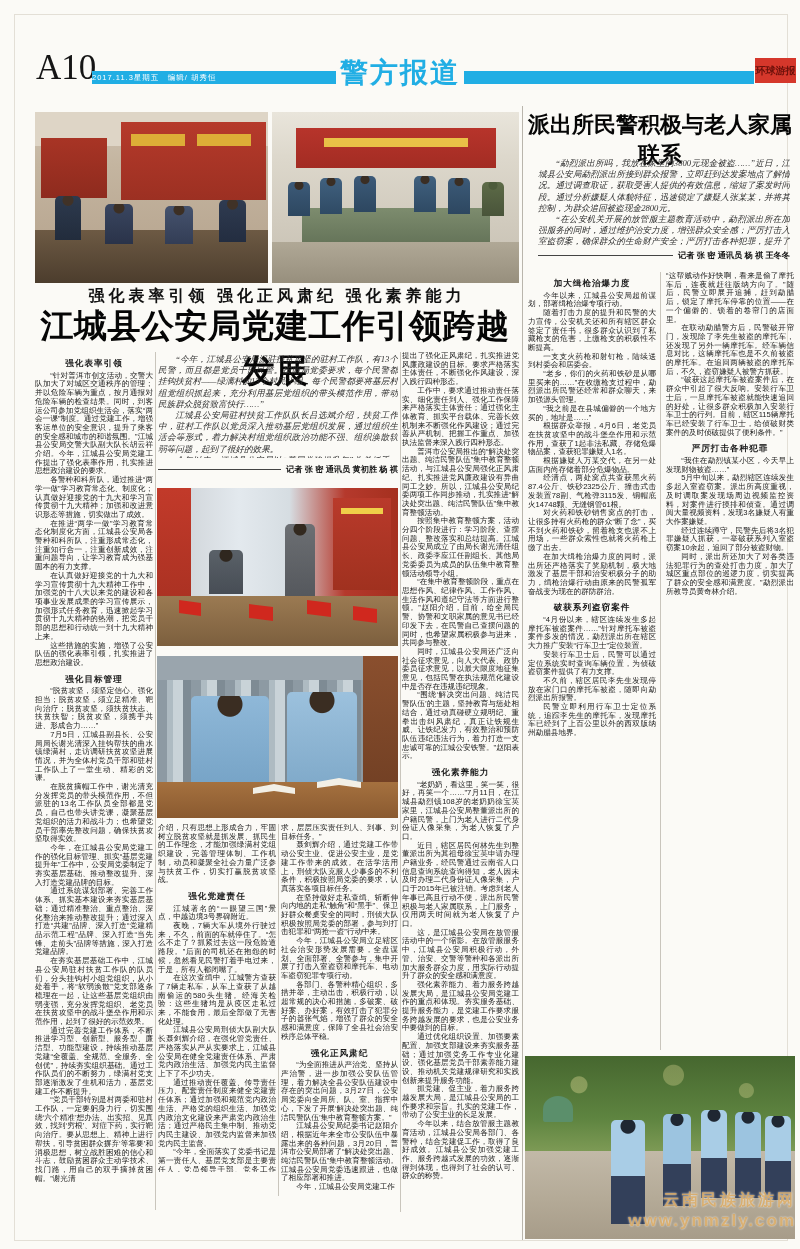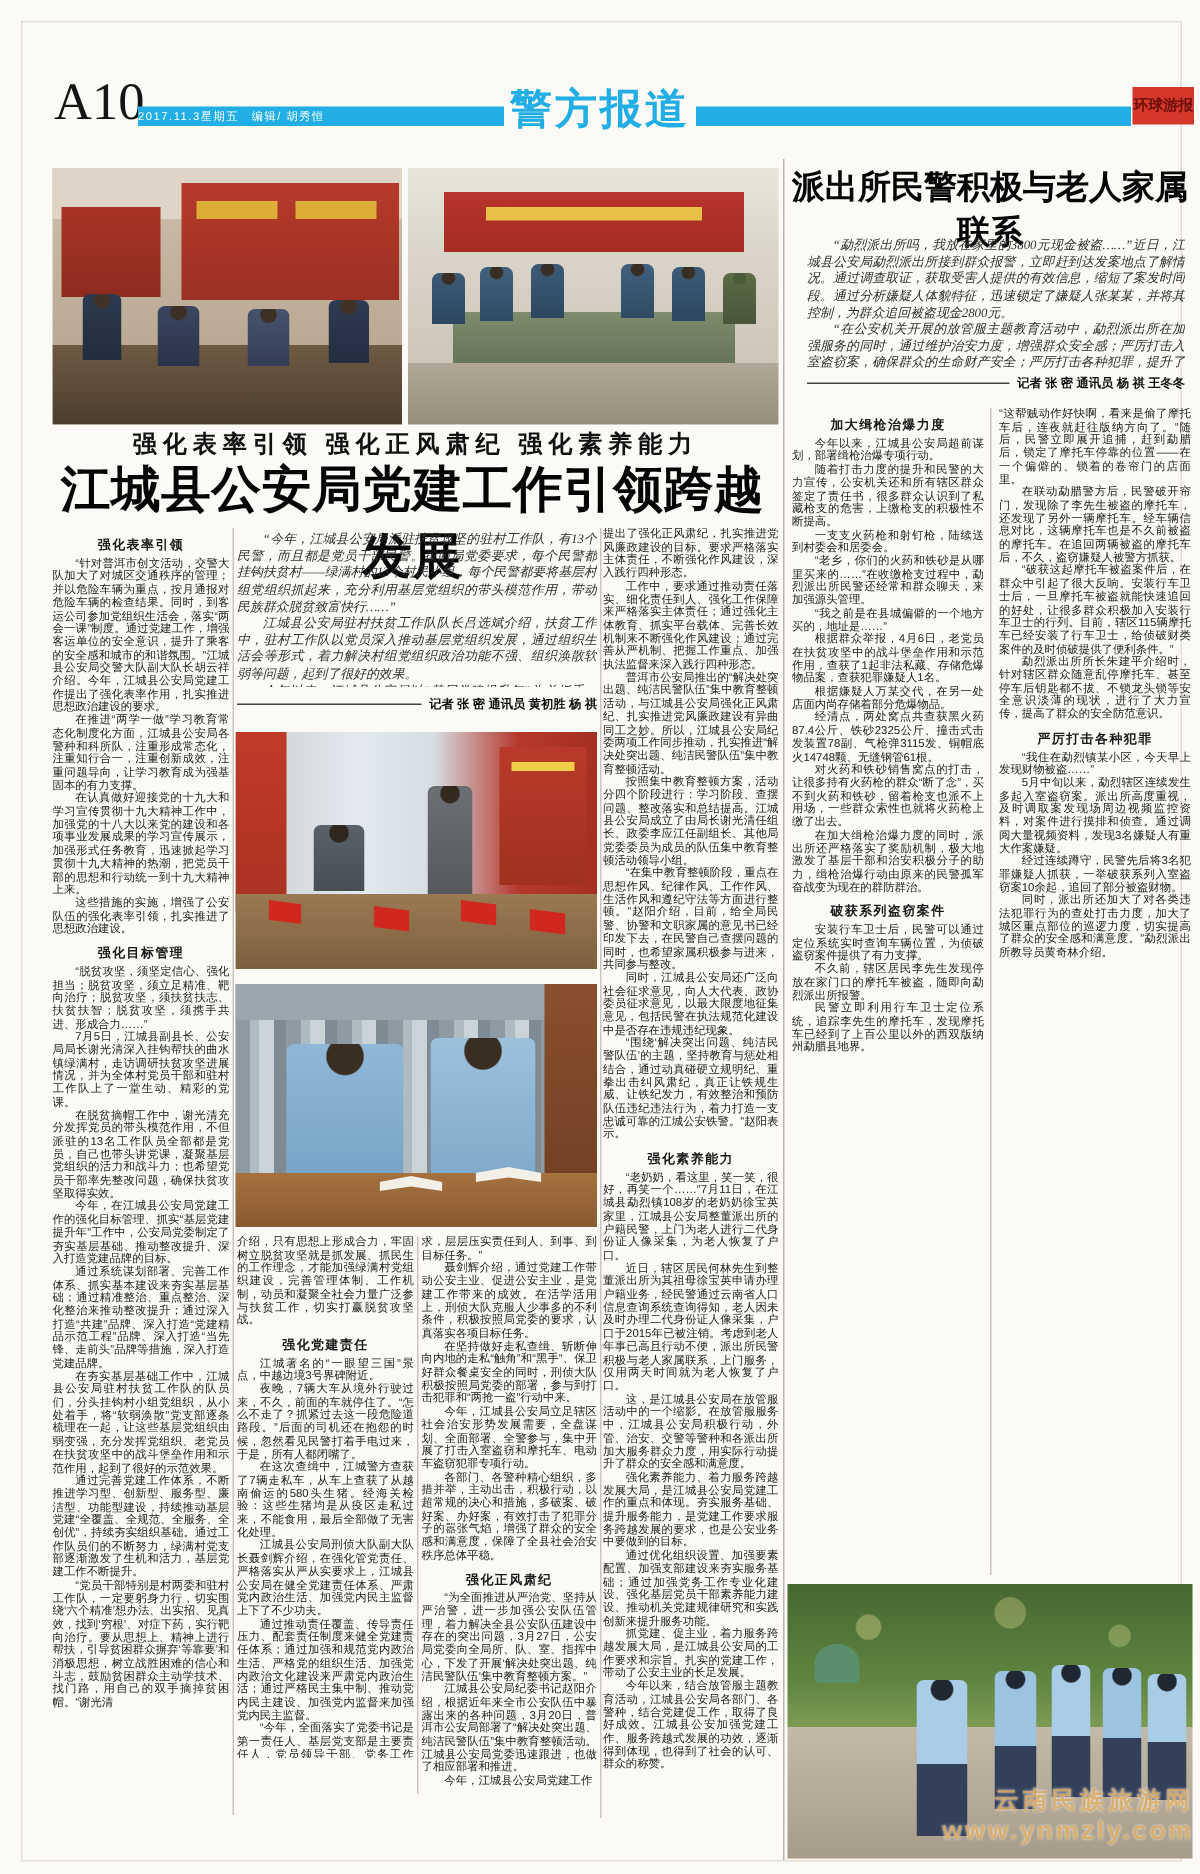--- a/index.html
+++ b/index.html
@@ -97,20 +97,21 @@
 <div class="abs vrule" style="left:155px;top:352px;height:858px;"></div>
 <div class="abs vrule" style="left:278px;top:824px;height:372px;"></div>
 <div class="abs vrule" style="left:400px;top:352px;height:860px;"></div>
 <div class="abs vrule main-right-rule"></div>
 <div class="abs vrule" style="left:660px;top:272px;height:778px;background:#c9c5bc;"></div>
 
 <div class="abs col" style="left:35px;top:352px;width:118px;height:858px;">
 
 <div class="head">强化表率引领</div>
     <div class="p">“针对普洱市创文活动，交警大队加大了对城区交通秩序的管理；并以危险车辆为重点，按月通报对危险车辆的检查结果。同时，到客运公司参加党组织生活会，落实“两会一课”制度。通过党建工作，增强客运单位的安全意识，提升了乘客的安全感和城市的和谐氛围。”江城县公安局交警大队副大队长胡云祥介绍。今年，江城县公安局党建工作提出了强化表率作用，扎实推进思想政治建设的要求。</div>
+    <div class="p">各警种和科所队，通过推进“两学一做”学习教育常态化、制度化；认真做好迎接党的十九大和学习宣传贯彻十九大精神；加强和改进意识形态等措施，切实做出了成效。</div>
     <div class="p">在推进“两学一做”学习教育常态化制度化方面，江城县公安局各警种和科所队，注重形成常态化，注重知行合一，注重创新成效，注重问题导向，让学习教育成为强基固本的有力支撑。</div>
     <div class="p">在认真做好迎接党的十九大和学习宣传贯彻十九大精神工作中，加强党的十八大以来党的建设和各项事业发展成果的学习宣传展示，加强形式任务教育，迅速掀起学习贯彻十九大精神的热潮，把党员干部的思想和行动统一到十九大精神上来。</div>
     <div class="p">这些措施的实施，增强了公安队伍的强化表率引领，扎实推进了思想政治建设。</div>
     <div class="head">强化目标管理</div>
     <div class="p">“脱贫攻坚，须坚定信心、强化担当；脱贫攻坚，须立足精准、靶向治疗；脱贫攻坚，须扶贫扶志、扶贫扶智；脱贫攻坚，须携手共进、形成合力……”</div>
     <div class="p">7月5日，江城县副县长、公安局局长谢光清深入挂钩帮扶的曲水镇绿满村，走访调研扶贫攻坚进展情况，并为全体村党员干部和驻村工作队上了一堂生动、精彩的党课。</div>
     <div class="p">在脱贫摘帽工作中，谢光清充分发挥党员的带头模范作用，不但派驻的13名工作队员全部都是党员，自己也带头讲党课，凝聚基层党组织的活力和战斗力；也希望党员干部率先整改问题，确保扶贫攻坚取得实效。</div>
     <div class="p">今年，在江城县公安局党建工作的强化目标管理、抓实“基层党建提升年”工作中，公安局党委制定了夯实基层基础、推动整改提升、深入打造党建品牌的目标。</div>
     <div class="p">通过系统谋划部署、完善工作体系、抓实基本建设来夯实基层基础；通过精准整治、重点整治、深化整治来推动整改提升；通过深入打造“共建”品牌、深入打造“党建精品示范工程”品牌、深入打造“当先锋、走前头”品牌等措施，深入打造党建品牌。</div>
     <div class="p">在夯实基层基础工作中，江城县公安局驻村扶贫工作队的队员们，分头挂钩村小组党组织，从小处着手，将“软弱涣散”党支部逐条梳理在一起，让这些基层党组织由弱变强，充分发挥党组织、老党员在扶贫攻坚中的战斗堡垒作用和示范作用，起到了很好的示范效果。</div>
@@ -217,31 +218,31 @@
     <div class="p">随着打击力度的提升和民警的大力宣传，公安机关还和所有辖区群众签定了责任书，很多群众认识到了私藏枪支的危害，上缴枪支的积极性不断提高。</div>
     <div class="p">一支支火药枪和射钉枪，陆续送到村委会和居委会。</div>
     <div class="p">“老乡，你们的火药和铁砂是从哪里买来的……”在收缴枪支过程中，勐烈派出所民警还经常和群众聊天，来加强源头管理。</div>
     <div class="p">“我之前是在县城偏僻的一个地方买的，地址是……”</div>
     <div class="p">根据群众举报，4月6日，老党员在扶贫攻坚中的战斗堡垒作用和示范作用，查获了1起非法私藏、存储危爆物品案，查获犯罪嫌疑人1名。</div>
     <div class="p">根据嫌疑人万某交代，在另一处店面内尚存储着部分危爆物品。</div>
     <div class="p">经清点，两处窝点共查获黑火药87.4公斤、铁砂2325公斤、撞击式击发装置78副、气枪弹3115发、铜帽底火14748颗、无缝钢管61根。</div>
     <div class="p">对火药和铁砂销售窝点的打击，让很多持有火药枪的群众“断了念”，买不到火药和铁砂，留着枪支也派不上用场，一些群众索性也就将火药枪上缴了出去。</div>
     <div class="p">在加大缉枪治爆力度的同时，派出所还严格落实了奖励机制，极大地激发了基层干部和治安积极分子的助力，缉枪治爆行动由原来的民警孤军奋战变为现在的群防群治。</div>
     <div class="head">破获系列盗窃案件</div>
+    <div class="p">“4月份以来，辖区连续发生多起摩托车被盗案件……”针对摩托车被盗案件多发的情况，勐烈派出所在辖区大力推广安装“行车卫士”定位装置。</div>
     <div class="p">安装行车卫士后，民警可以通过定位系统实时查询车辆位置，为侦破盗窃案件提供了有力支撑。</div>
     <div class="p">不久前，辖区居民李先生发现停放在家门口的摩托车被盗，随即向勐烈派出所报警。</div>
     <div class="p">民警立即利用行车卫士定位系统，追踪李先生的摩托车，发现摩托车已经到了上百公里以外的西双版纳州勐腊县地界。</div>
   </div>
 
 <div class="abs col" style="left:666px;top:272px;width:128px;height:778px;">
 
 <div class="cont">“这帮贼动作好快啊，看来是偷了摩托车后，连夜就赶往版纳方向了。”随后，民警立即展开追捕，赶到勐腊后，锁定了摩托车停靠的位置——在一个偏僻的、锁着的卷帘门的店面里。</div>
     <div class="p">在联动勐腊警方后，民警破开帘门，发现除了李先生被盗的摩托车，还发现了另外一辆摩托车。经车辆信息对比，这辆摩托车也是不久前被盗的摩托车。在追回两辆被盗的摩托车后，不久，盗窃嫌疑人被警方抓获。</div>
     <div class="p">“破获这起摩托车被盗案件后，在群众中引起了很大反响。安装行车卫士后，一旦摩托车被盗就能快速追回的好处，让很多群众积极加入安装行车卫士的行列。目前，辖区115辆摩托车已经安装了行车卫士，给侦破财类案件的及时侦破提供了便利条件。”</div>
-    <div class="p">勐烈派出所所长朱建平介绍时，针对辖区群众随意乱停摩托车、甚至停车后钥匙都不拔、不锁龙头锁等安全意识淡薄的现状，进行了大力宣传，提高了群众的安全防范意识。</div>
     <div class="head">严厉打击各种犯罪</div>
     <div class="p">“我住在勐烈镇某小区，今天早上发现财物被盗……”</div>
     <div class="p">5月中旬以来，勐烈辖区连续发生多起入室盗窃案。派出所高度重视，及时调取案发现场周边视频监控资料，对案件进行摸排和侦查。通过调阅大量视频资料，发现3名嫌疑人有重大作案嫌疑。</div>
     <div class="p">经过连续蹲守，民警先后将3名犯罪嫌疑人抓获，一举破获系列入室盗窃案10余起，追回了部分被盗财物。</div>
     <div class="p">同时，派出所还加大了对各类违法犯罪行为的查处打击力度，加大了城区重点部位的巡逻力度，切实提高了群众的安全感和满意度。”勐烈派出所教导员黄奇林介绍。</div>
   </div>
 
 <div class="abs photo" style="left:525px;top:1056px;width:270px;height:183px;background:linear-gradient(180deg,#46672f 0%,#5e8440 34%,#7d9a55 52%,#c2b9a8 52%,#b4aa97 78%,#a79c89 100%);">
   <div style="left:0;top:0;width:270px;height:96px;background:radial-gradient(circle at 20% 30%,rgba(240,230,160,.35) 0 8px,transparent 9px),radial-gradient(circle at 55% 20%,rgba(240,230,160,.3) 0 10px,transparent 11px),radial-gradient(circle at 82% 36%,rgba(240,230,160,.3) 0 7px,transparent 8px);"></div>
   <div style="left:18px;top:40px;width:30px;height:26px;background:#5b8f6b;border-radius:50% 50% 10% 10%;"></div>

